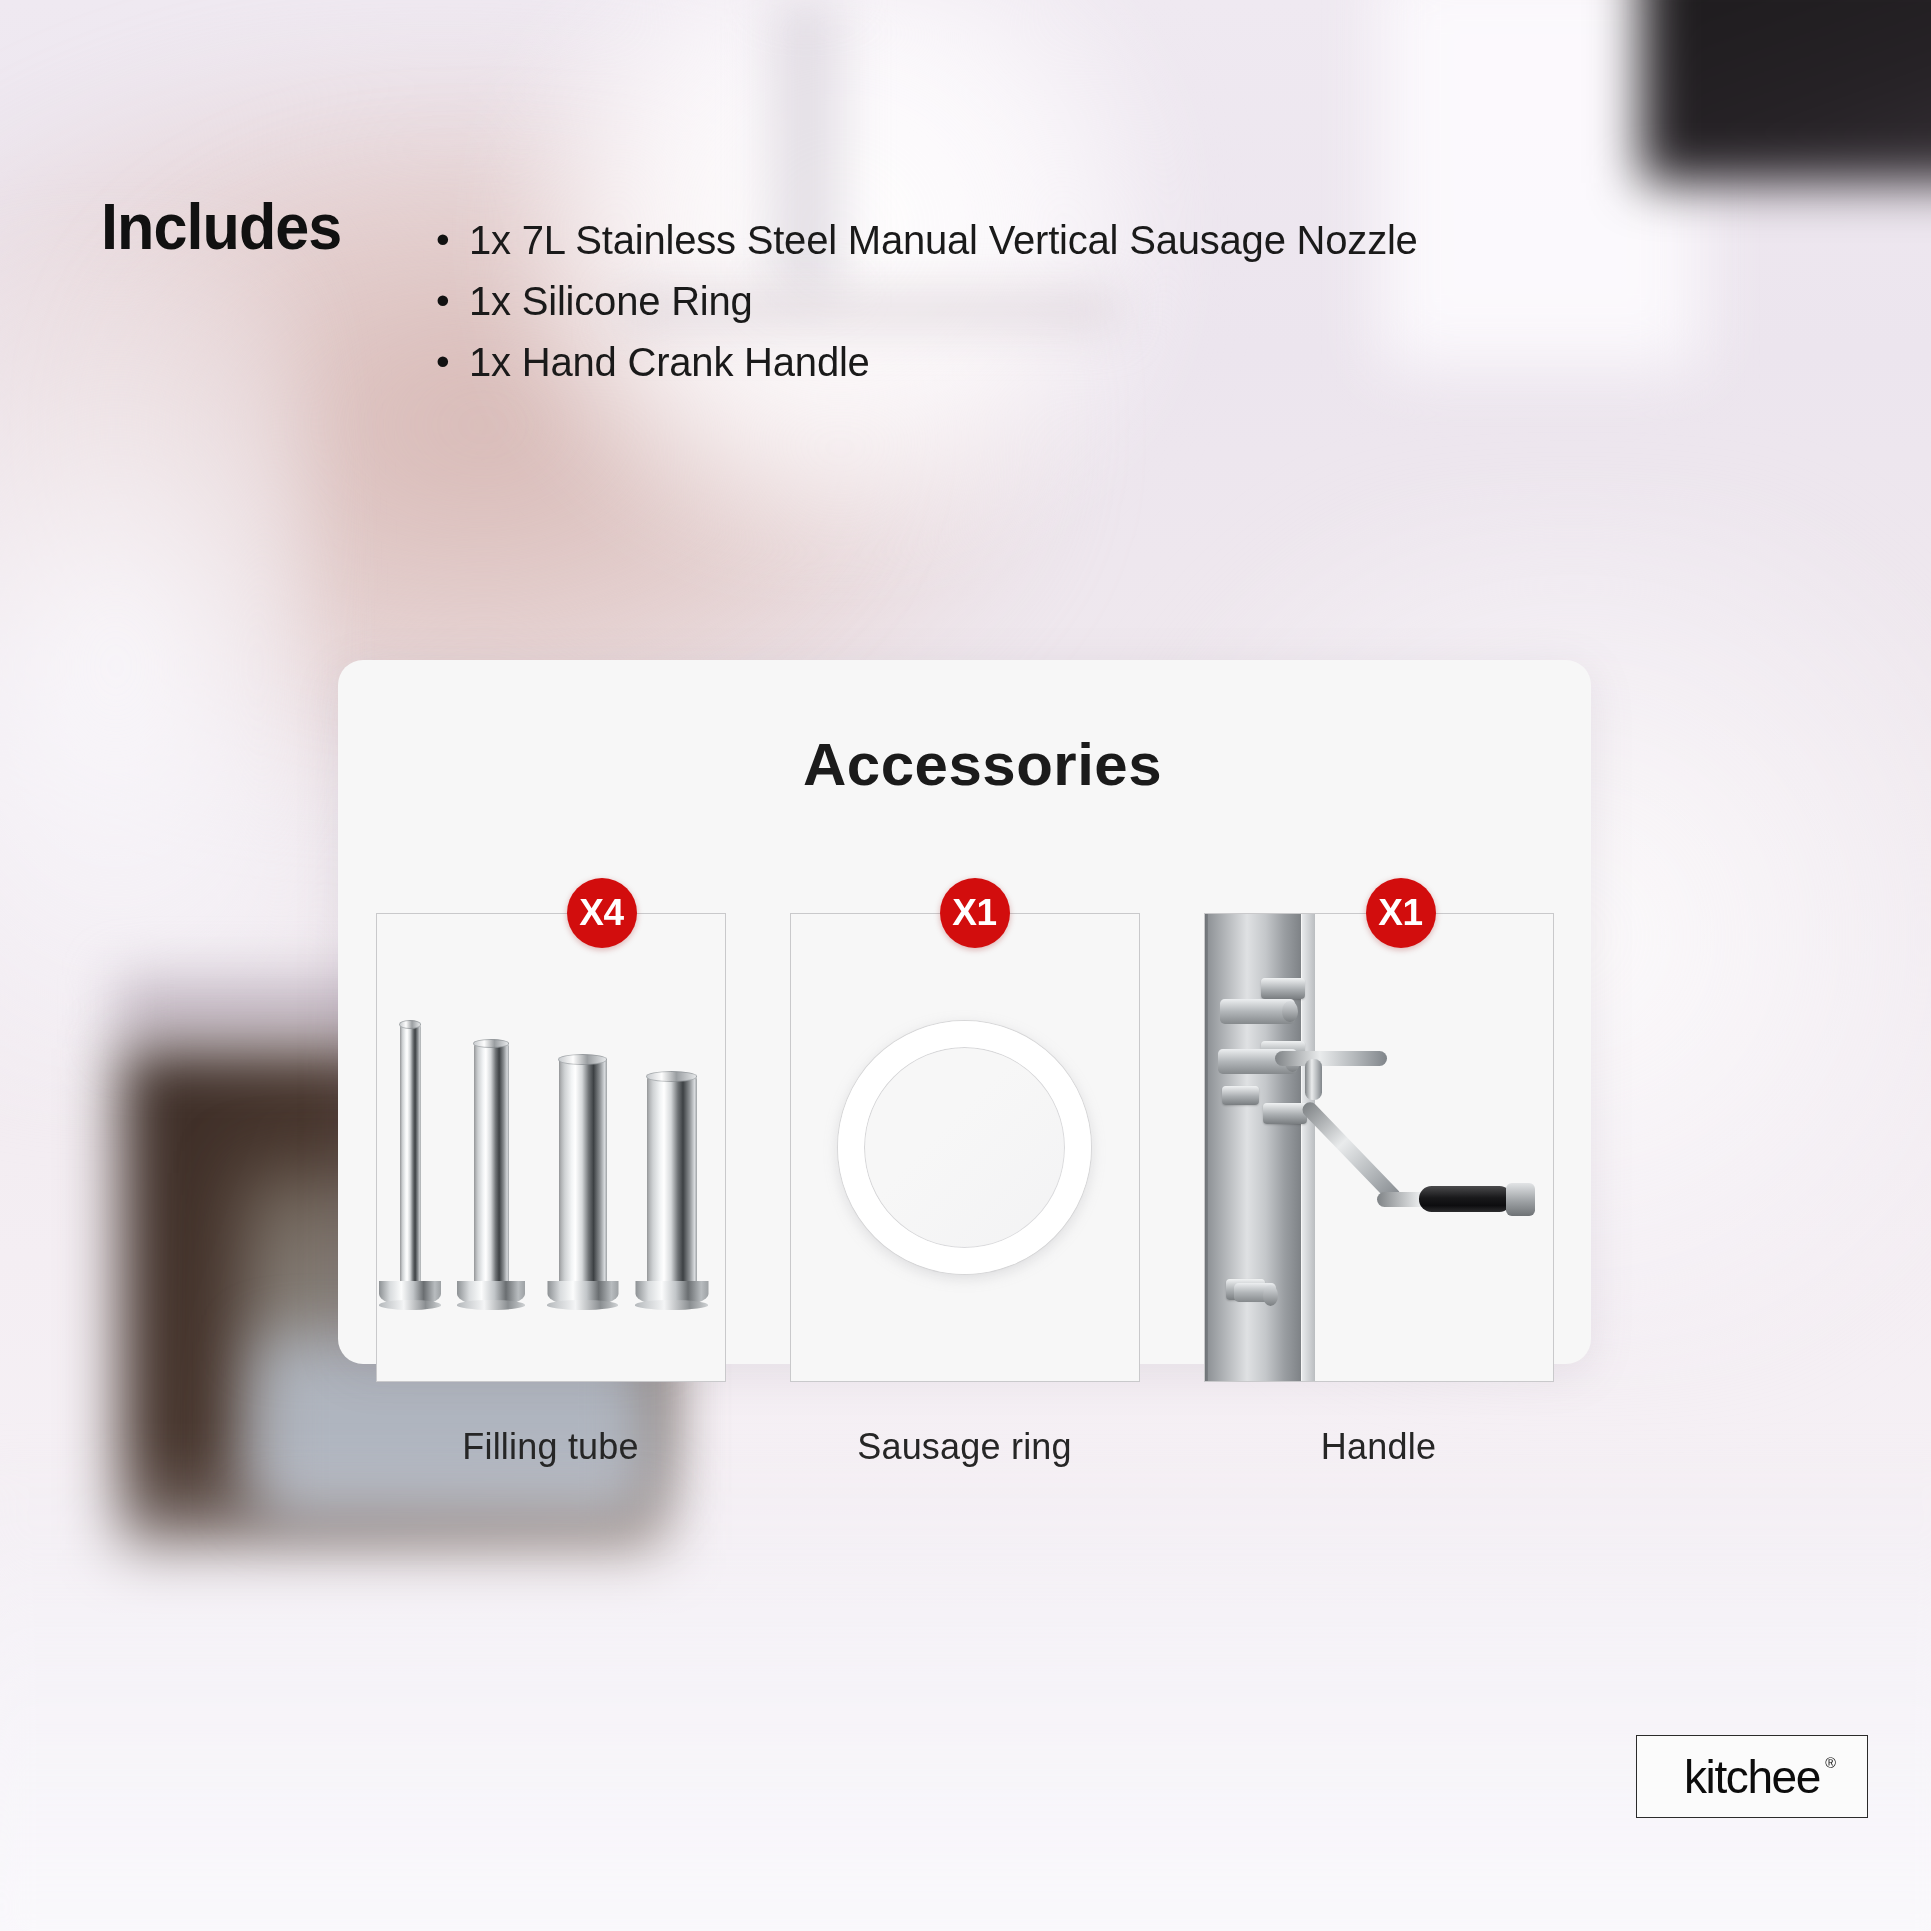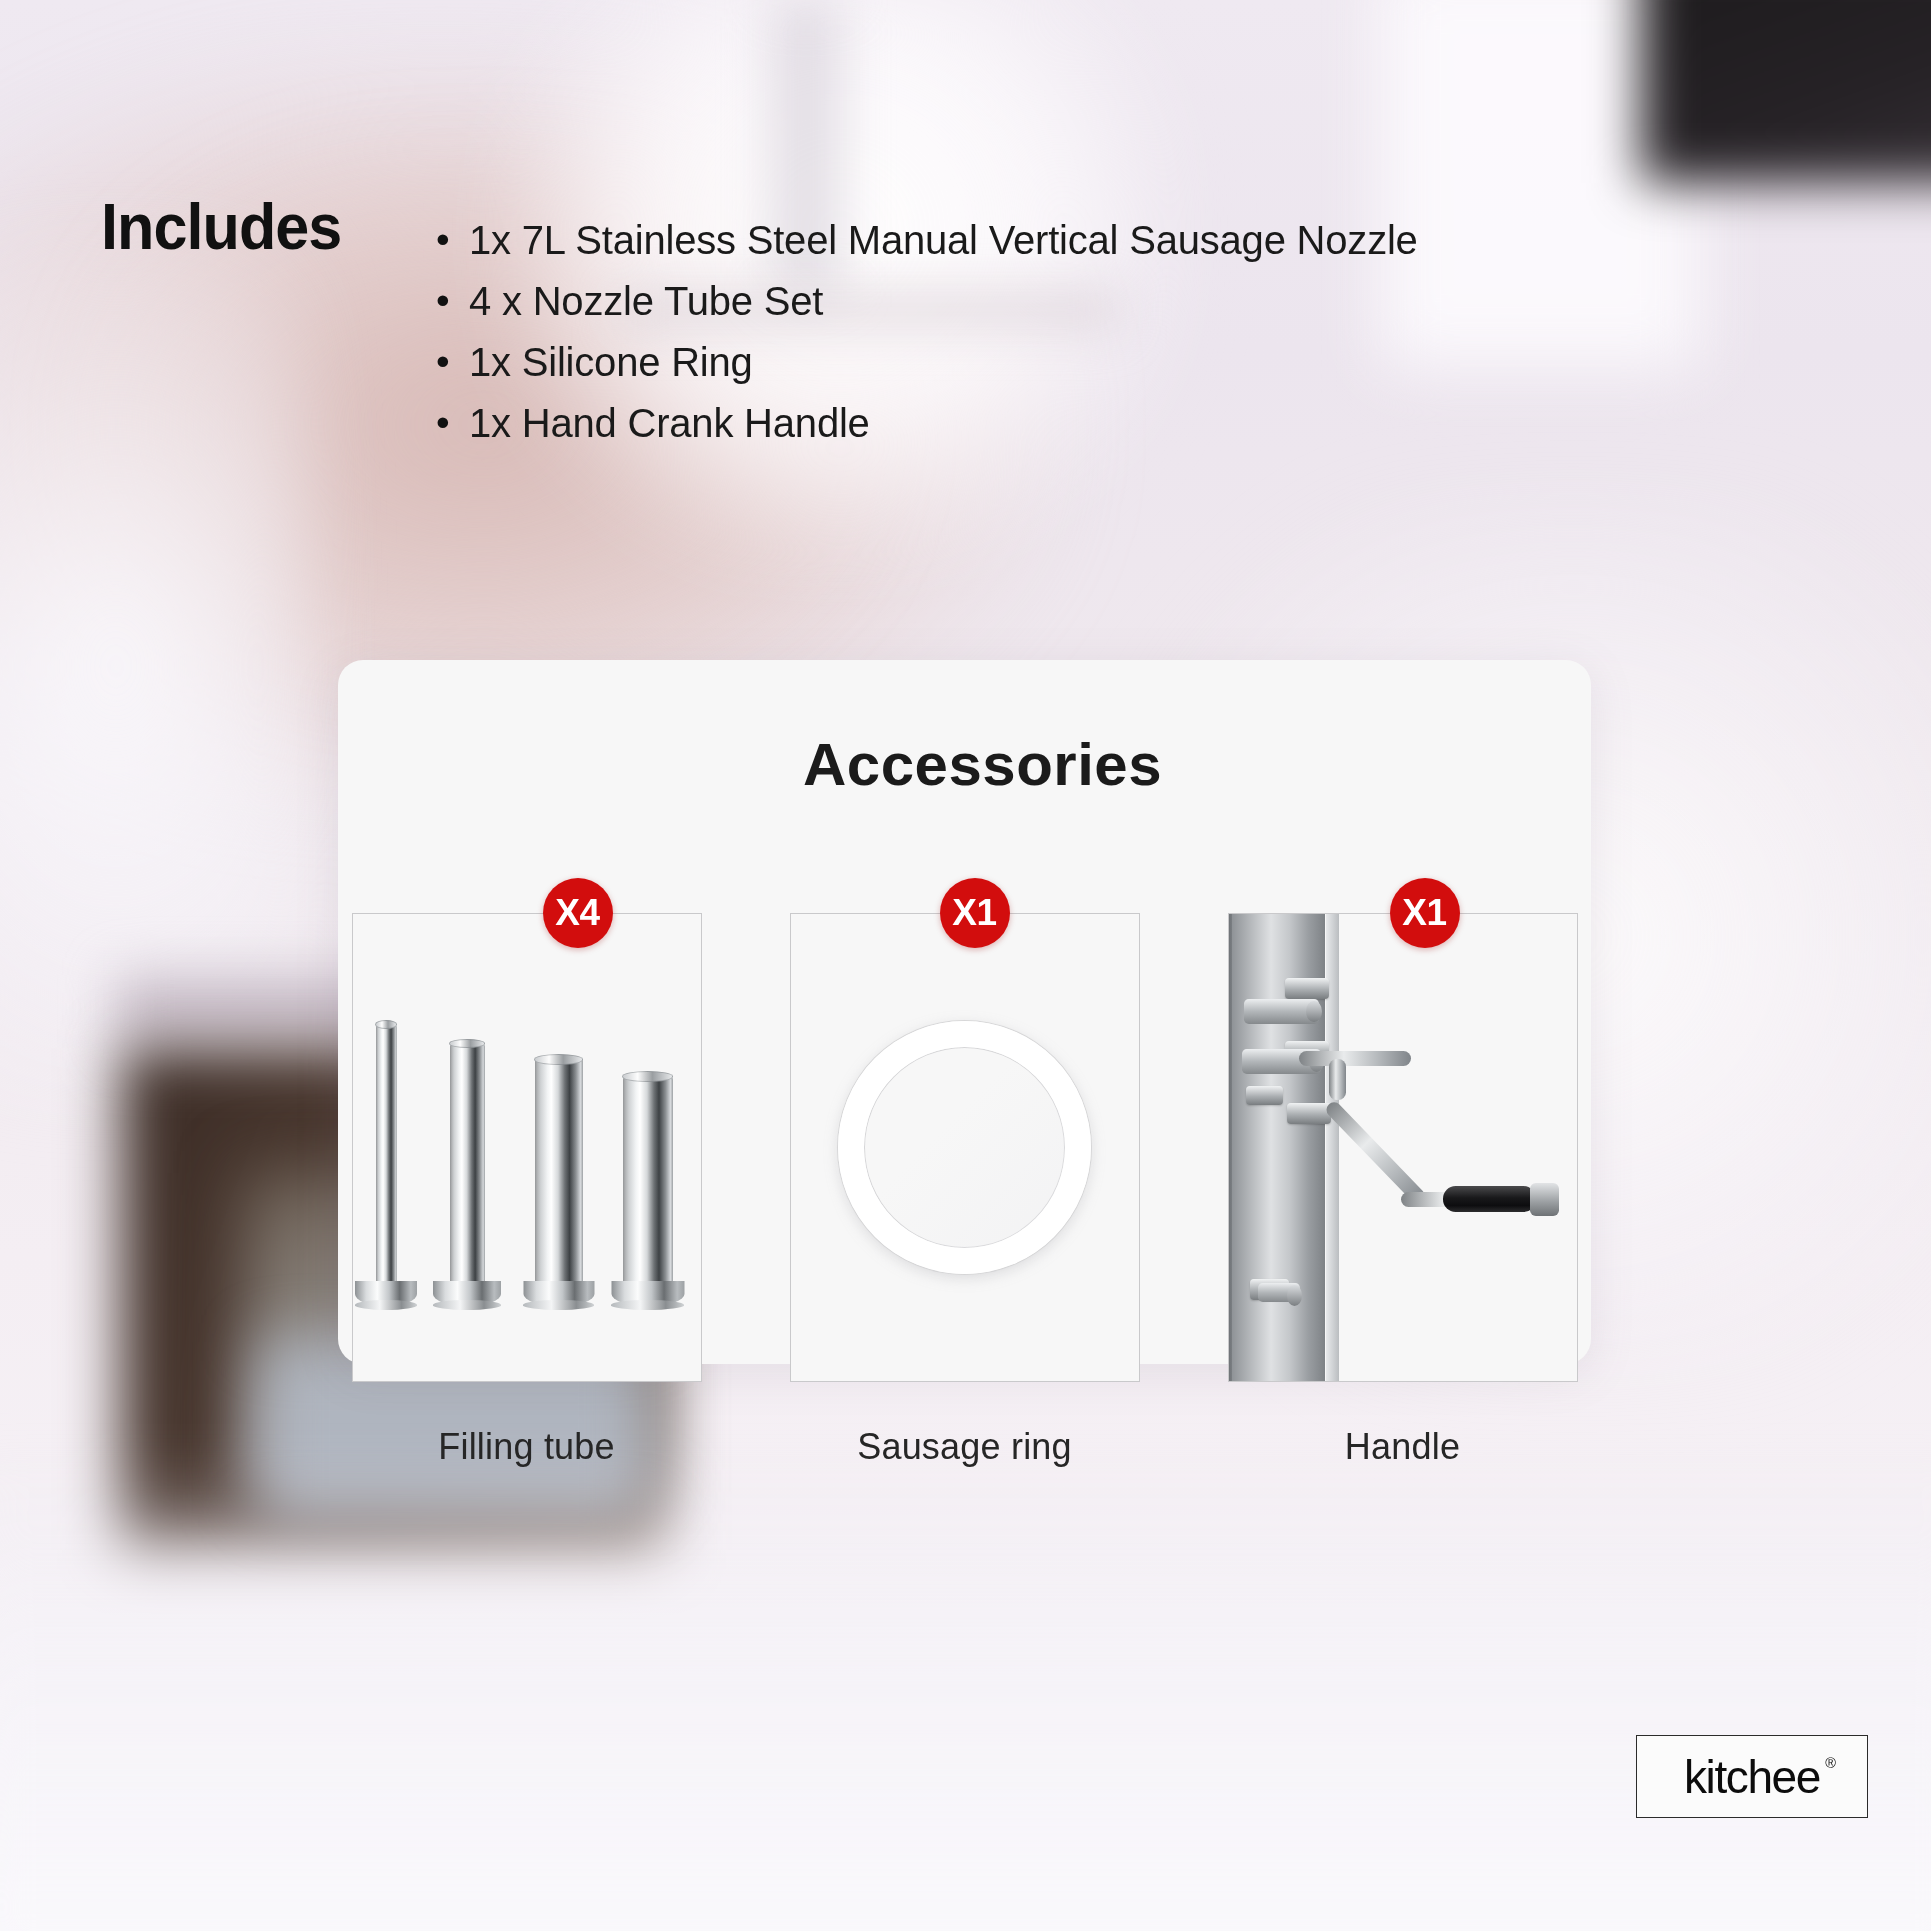--- a/index.html
+++ b/index.html
@@ -131,21 +131,21 @@
     padding-left:36px;
   }
   .acc-title {
     text-align:center; margin-top:70px;
     font-size:60px; font-weight:bold; color:#1b1b1b;
     letter-spacing:0.5px;
   }
 
   .acc-row {
     position:absolute; left:0; top:253px; width:100%;
-    display:flex; justify-content:center; gap:88px;
+    display:flex; justify-content:center; gap:64px;
   }
   .acc-item { position:relative; width:350px; }
 
   .acc-box {
     position:relative;
     border:1.5px solid #c9c9cb;
     background:#f7f7f7;
     height:469px;
     overflow:hidden;
   }
@@ -289,21 +289,20 @@
   <div class="layer bg-cab"></div>
   <div class="layer bg-cab-inner"></div>
   <div class="layer bg-cab-glass"></div>
   <div class="layer bg-floor"></div>
 </div>
 
 <div class="includes-block">
   <div class="includes-title">Includes</div>
   <ul class="includes-list">
     <li>1x 7L Stainless Steel Manual Vertical Sausage Nozzle</li>
-    <li>4 x Nozzle Tube Set</li>
     <li>1x Silicone Ring</li>
     <li>1x Hand Crank Handle</li>
   </ul>
 </div>
 
 <div class="acc-card">
   <div class="acc-title">Accessories</div>
 
   <div class="acc-row">
 

